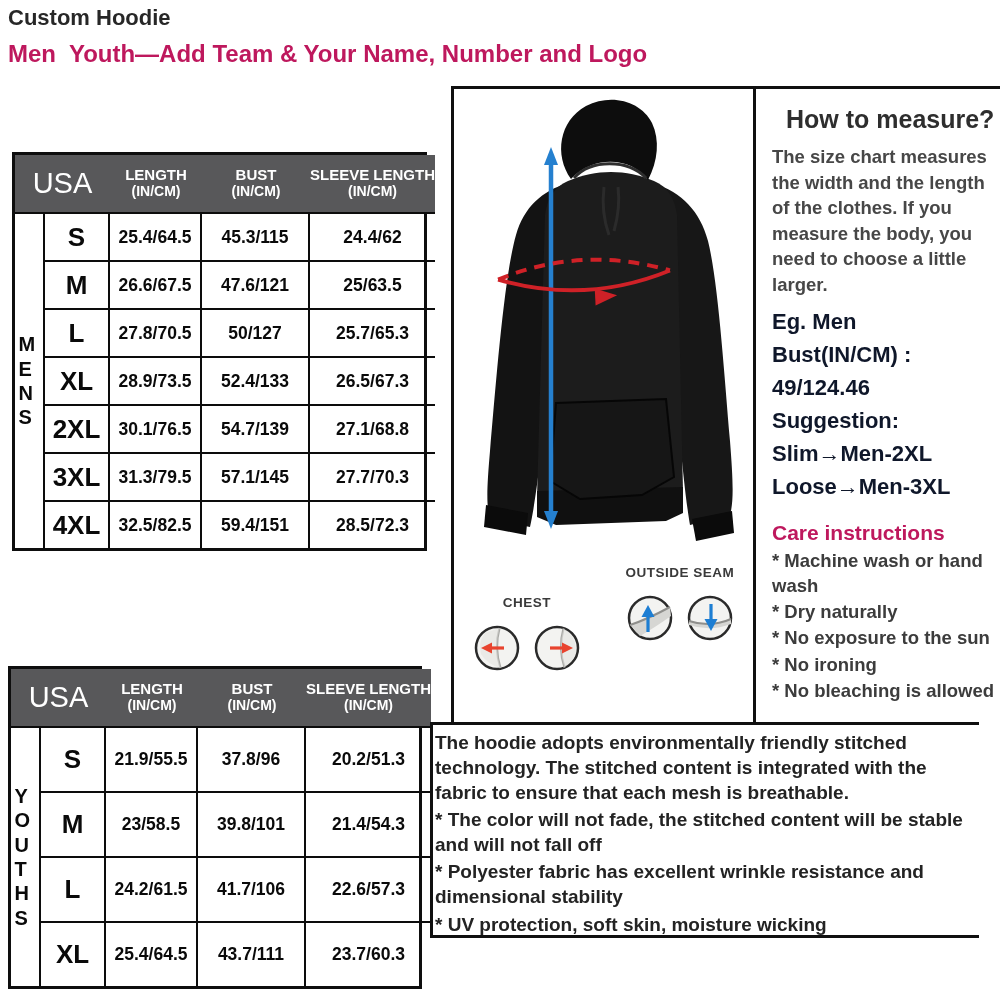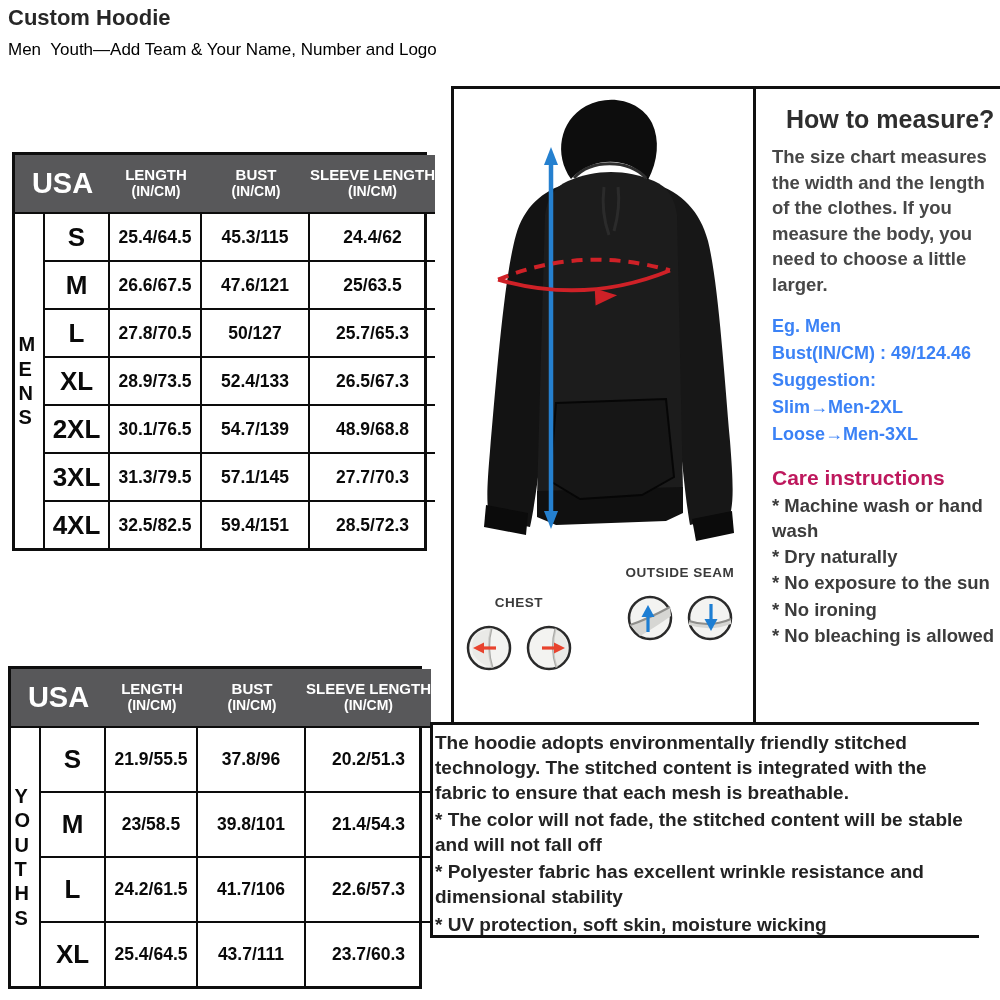--- a/index.html
+++ b/index.html
@@ -2,57 +2,57 @@
 <html><head>
 <meta charset="utf-8">
 <style>
   * { margin:0; padding:0; box-sizing:border-box; }
   html,body { background:#ffffff; }
   body { font-family:"Liberation Sans","DejaVu Sans",sans-serif; color:#1a1a1a; }
   #page { position:relative; width:1000px; height:1000px; background:#fff; overflow:hidden; }
 
   
   .title { position:absolute; left:8px; top:5px; font-size:22px; font-weight:bold; color:#272727; }
-  .subtitle { position:absolute; left:8px; top:40px; font-size:17px; font-weight:normal; color:#000000; white-space:pre-wrap; }
+  .subtitle { position:absolute; left:8px; top:40px; font-size:24px; font-weight:bold; color:#be185d; white-space:pre-wrap; }
 
   
   .size-table { position:absolute; display:grid; border:3px solid #0e0e0e; background:#fff;
                 grid-template-columns:30px 65px 92px 108px 1fr; }
   #mens-table  { left:12px; top:152px; width:415px; height:399px; grid-template-rows:57px repeat(7,48px); }
   #youth-table { left:8px;  top:666px; width:414px; height:323px; grid-template-rows:57px repeat(4,65px); }
   .hcell { background:#58585a; color:#fff; display:flex; flex-direction:column; align-items:center; justify-content:center; line-height:1.12; }
-  .hcell.usa { grid-column:1 / 3; font-size:29px; font-weight:bold; }
+  .hcell.usa { grid-column:1 / 3; font-size:29px; font-weight:normal; }
   .hcell .hl { font-size:15px; font-weight:bold; white-space:nowrap; }
   .hcell .hs { font-size:14px; font-weight:bold; }
   .side-cell { grid-column:1; border-right:2px solid #0c0c0c; border-top:2px solid #0c0c0c;
                display:flex; align-items:center; justify-content:center; }
   #mens-table .side-cell { grid-row:2 / span 7; }
   #youth-table .side-cell { grid-row:2 / span 4; }
   .vlabel { width:1.05em; font-size:20px; font-weight:bold; line-height:1.22; word-break:break-all; text-align:left; color:#0a0a0a; }
   .cell { display:flex; align-items:center; justify-content:center; border-top:2px solid #0c0c0c; font-weight:bold; color:#0a0a0a; }
   .cell.sz { font-size:26px; border-right:2px solid #0c0c0c; }
   .cell.dv { font-size:17.5px; }
   .cell.b1, .cell.b2 { border-right:2px solid #0c0c0c; }
 
   
   .measure-box { position:absolute; left:451px; top:86px; width:549px; height:636px;
                  border-top:3px solid #101010; border-left:3px solid #101010; }
   .howto-col { position:absolute; left:299px; top:0; width:250px; height:636px;
                border-left:3px solid #101010; padding:12px 6px 0 16px; color:#424242; }
   .howto-title { font-size:25px; font-weight:bold; color:#2e2e2e; margin:4px 0 10px 14px; }
   .howto-body { font-size:18.5px; font-weight:bold; line-height:1.38; color:#474747; }
-  .eg-block { margin-top:16px; font-size:18px; font-weight:bold; line-height:1.5; color:#3b82f6; }
+  .eg-block { margin-top:8px; font-size:22px; font-weight:bold; line-height:1.5; color:#0f172a; }
   .care-title { margin-top:18px; font-size:21px; font-weight:bold; color:#be185d; }
   .care-list { margin-top:4px; font-size:18.5px; font-weight:bold; line-height:1.32; color:#3c3c3c; }
   .care-list div { margin-top:2px; }
 
   .hoodie-wrap { position:absolute; left:2px; top:4px; width:296px; height:505px; }
 
   .icon-group { position:absolute; text-align:center; }
-  #chest-group { left:0; top:506px; width:130px; }
+  #chest-group { left:8px; top:506px; width:130px; }
   #seam-group  { left:158px; top:476px; width:136px; }
   .icon-label { font-size:13.5px; font-weight:bold; color:#3a3a3a; letter-spacing:.5px; margin-bottom:14px; }
   .icon-row { display:flex; justify-content:center; gap:12px; }
 
   
   .desc-box { position:absolute; left:430px; top:722px; width:549px; height:216px;
               border:3px solid #101010; border-right:none; padding:5px 8px 0 2px; }
   .desc-box p { font-size:19px; font-weight:bold; color:#232323; line-height:1.32; margin-bottom:2px; }
 </style>
 </head>
@@ -97,21 +97,21 @@
     <div class="cell dv">25.7/65.3</div>
 
     <div class="cell sz">XL</div>
     <div class="cell dv b1">28.9/73.5</div>
     <div class="cell dv b2">52.4/133</div>
     <div class="cell dv">26.5/67.3</div>
 
     <div class="cell sz">2XL</div>
     <div class="cell dv b1">30.1/76.5</div>
     <div class="cell dv b2">54.7/139</div>
-    <div class="cell dv">48.9/68.8</div>
+    <div class="cell dv">27.1/68.8</div>
 
     <div class="cell sz">3XL</div>
     <div class="cell dv b1">31.3/79.5</div>
     <div class="cell dv b2">57.1/145</div>
     <div class="cell dv">27.7/70.3</div>
 
     <div class="cell sz">4XL</div>
     <div class="cell dv b1">32.5/82.5</div>
     <div class="cell dv b2">59.4/151</div>
     <div class="cell dv">28.5/72.3</div>

